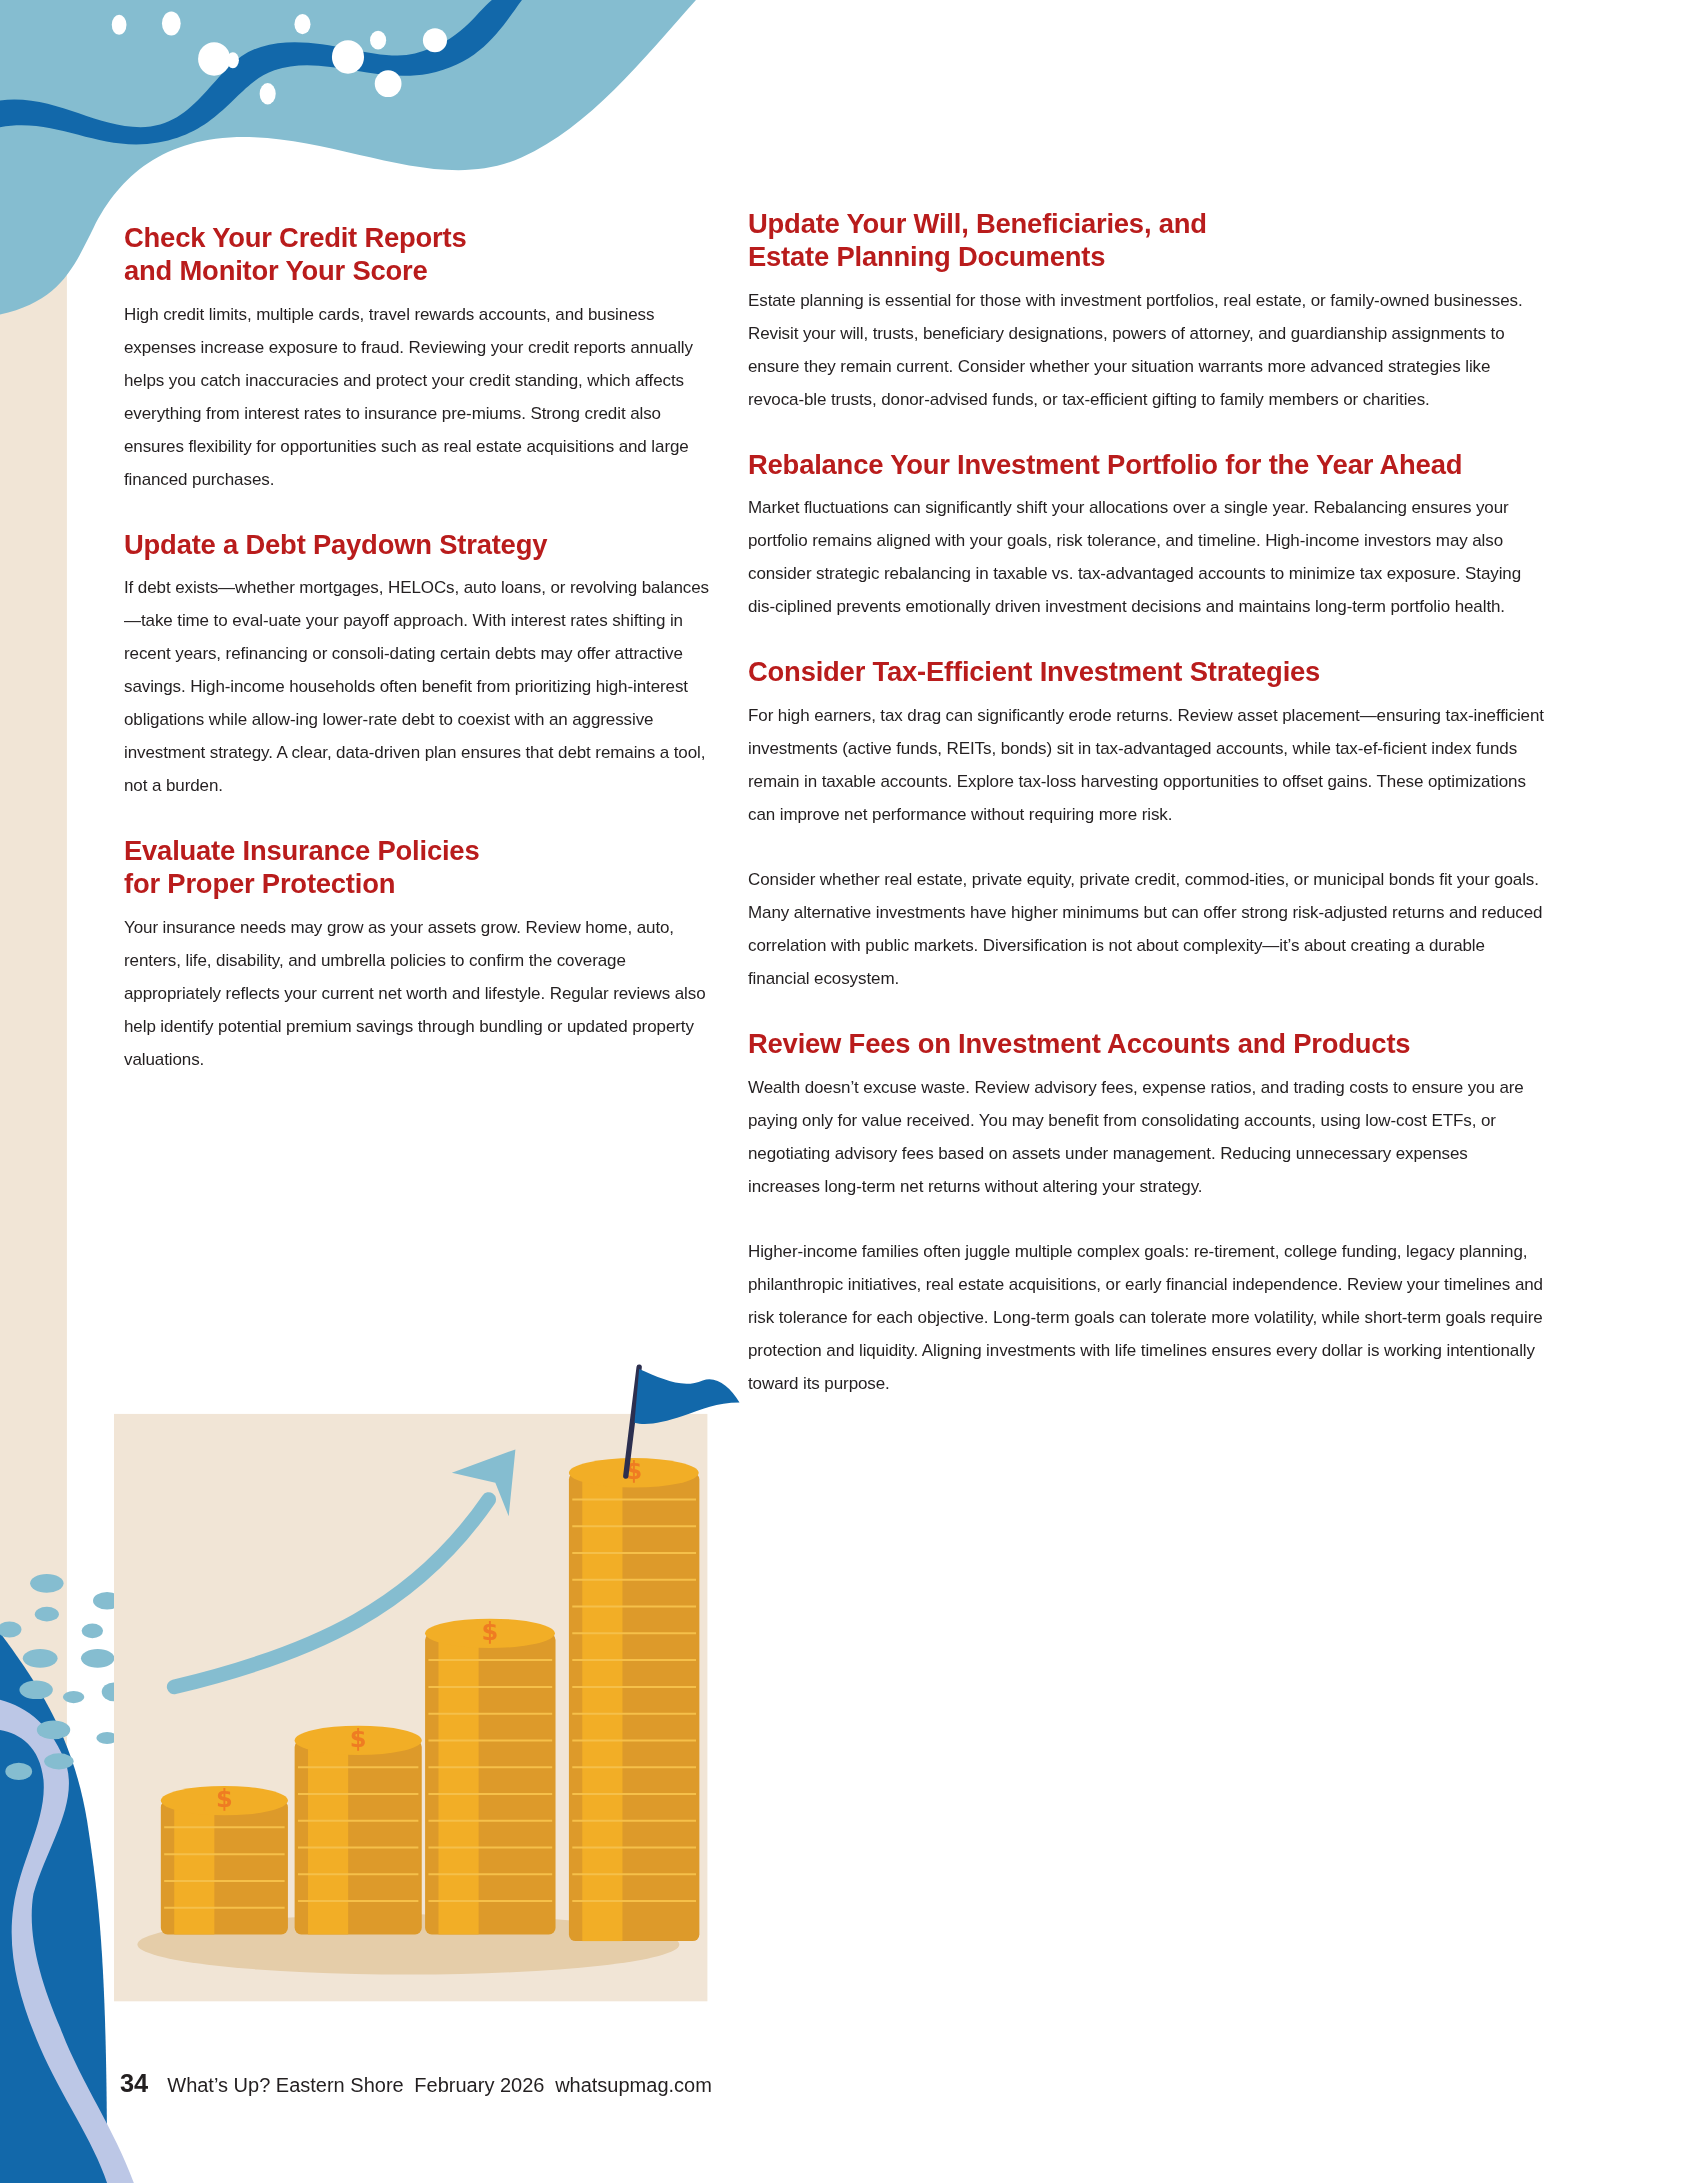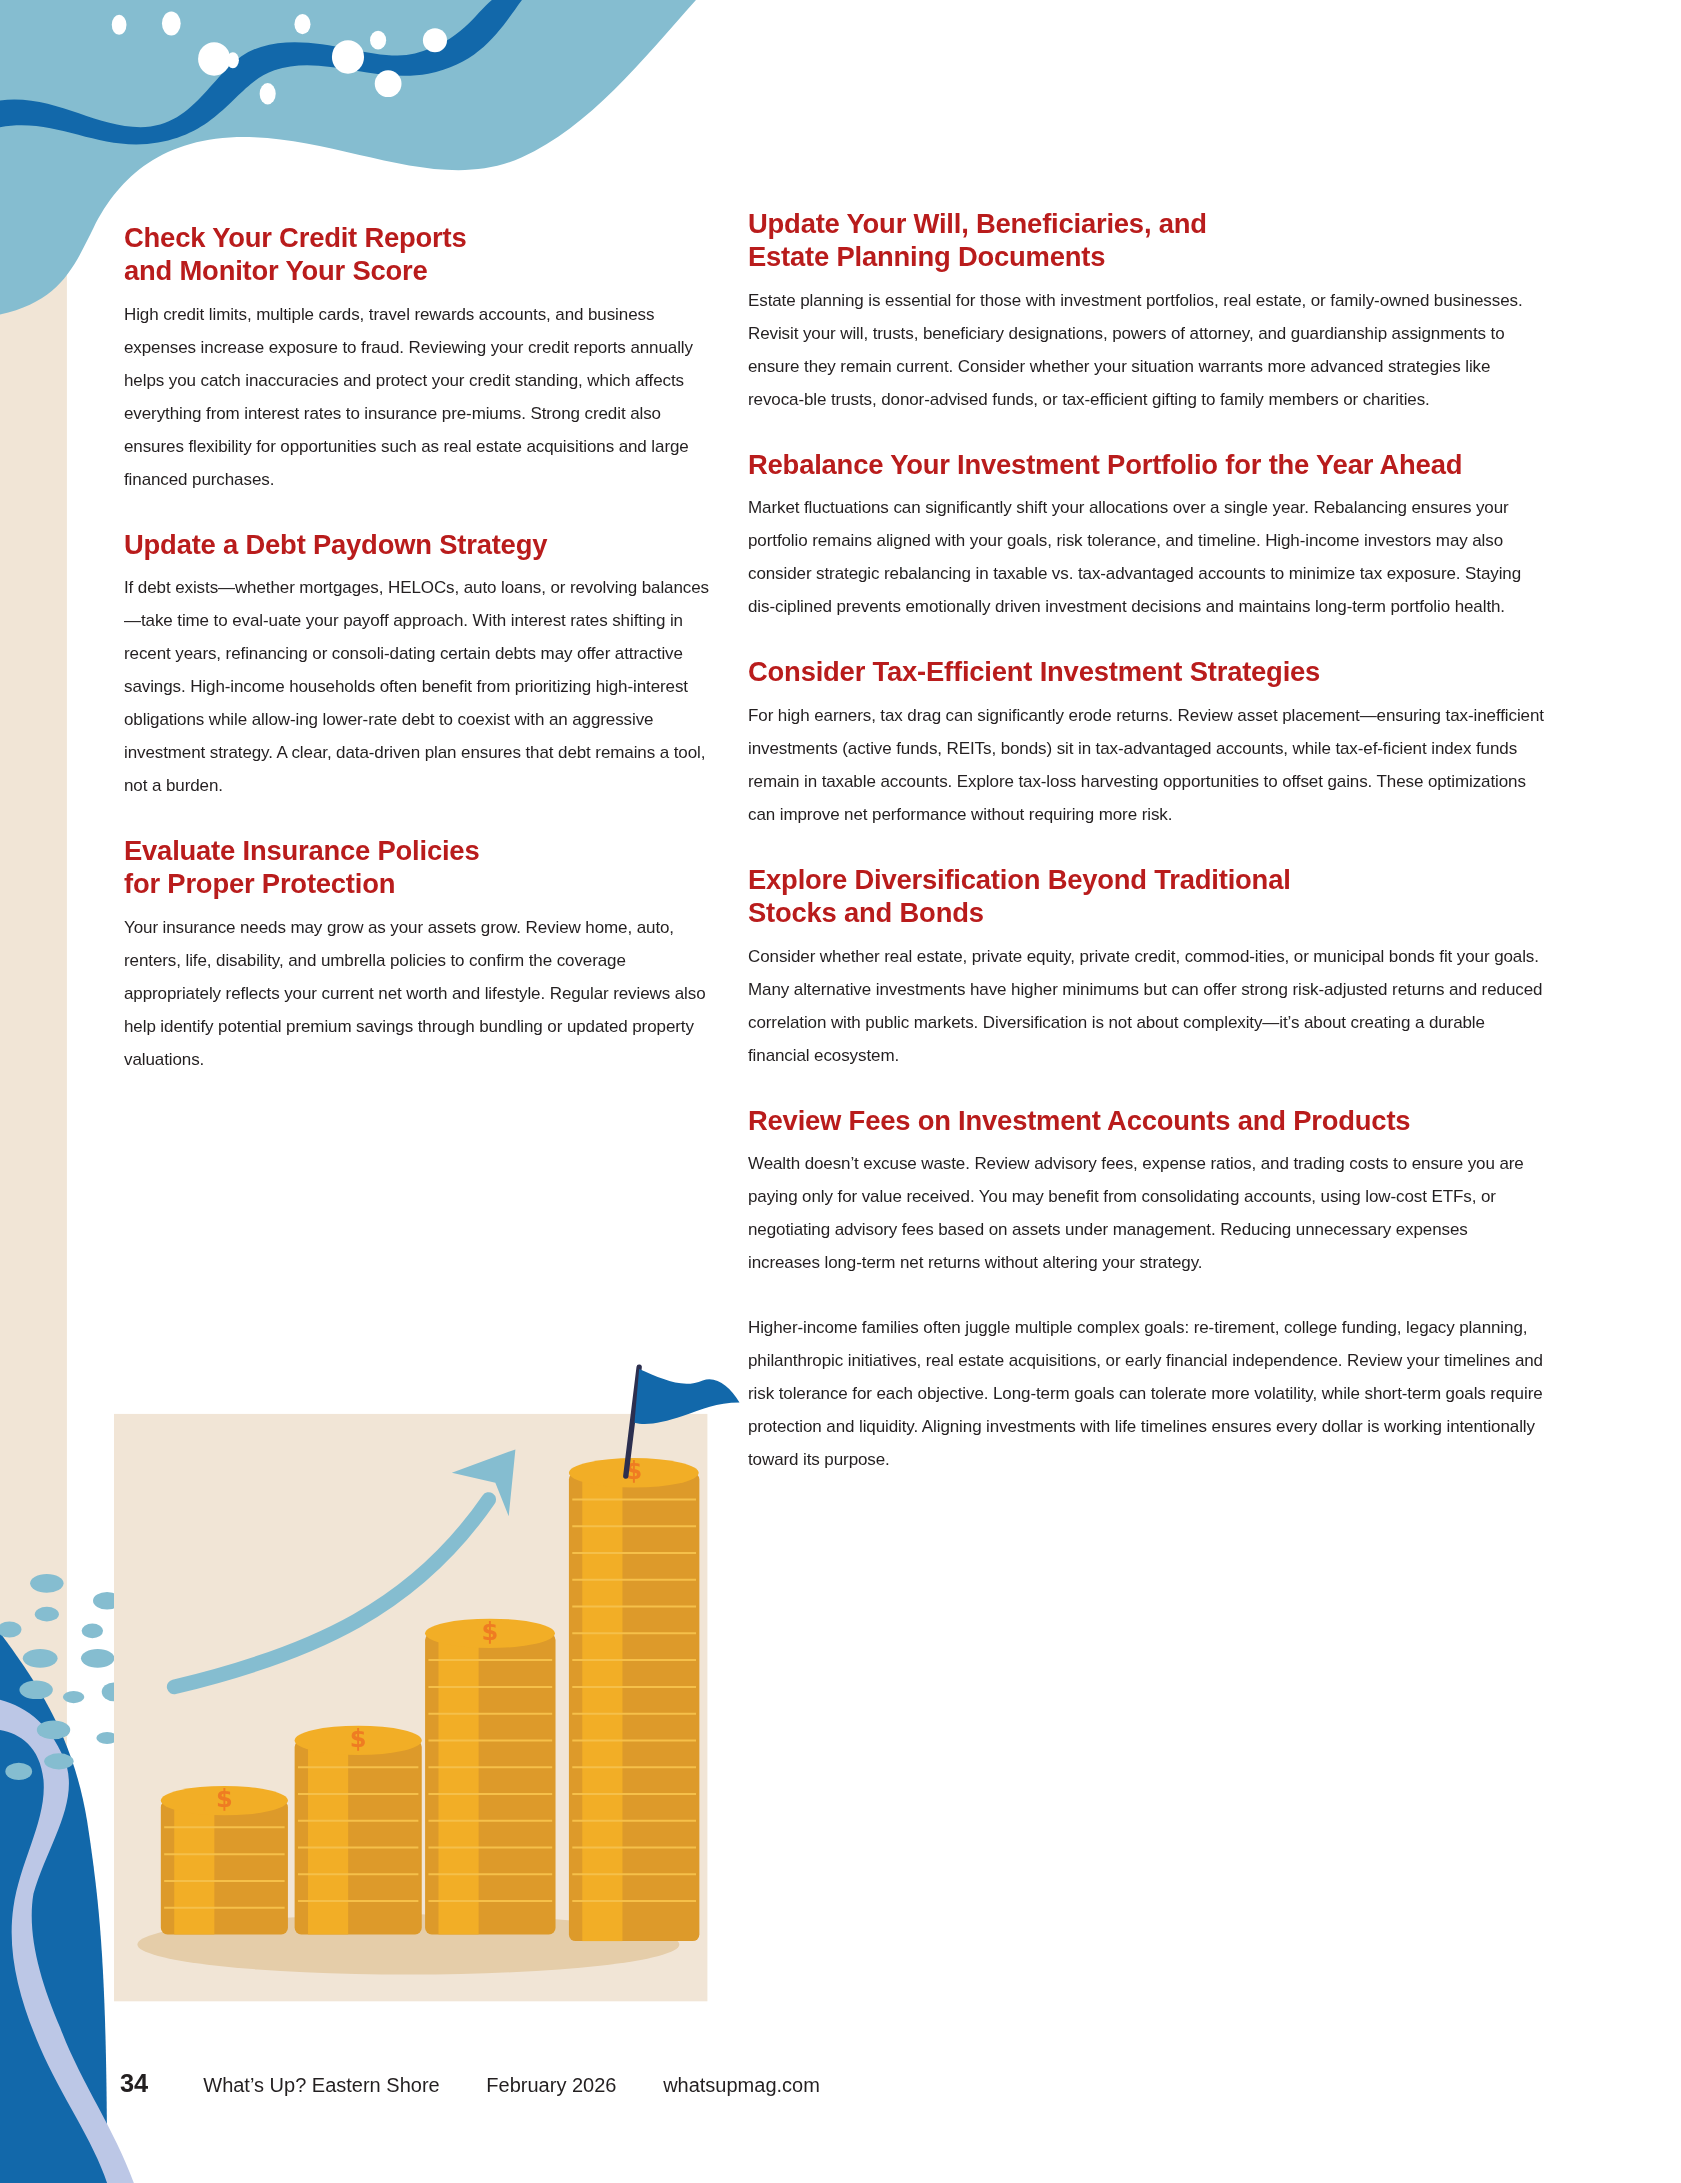--- a/index.html
+++ b/index.html
@@ -6,21 +6,21 @@
   body { width:1681px; height:2183px; position:relative; overflow:hidden; background:#ffffff;
          font-family:"Liberation Sans", sans-serif; color:#231f20; }
   .deco { position:absolute; left:0; top:0; width:1681px; height:2183px; pointer-events:none; }
   .col { position:absolute; }
   #col-left { left:124px; top:221px; width:589px; }
   #col-right { left:748px; top:207px; width:796px; }
   .section { margin:0 0 32px 0; }
   .h { color:#b91c1c; font-weight:bold; font-size:27.4px; line-height:33px; margin:0 0 10.7px 0; letter-spacing:-0.2px; }
   .p { font-size:17px; line-height:33px; margin:0; letter-spacing:-0.1px; }
   #illus { position:absolute; left:114px; top:1339px; width:669px; height:669px; }
-  #footer { position:absolute; left:120px; top:2069px; font-size:20px; white-space:nowrap; display:flex; align-items:baseline;gap:36px; }
+  #footer { position:absolute; left:120px; top:2069px; font-size:20px; white-space:nowrap; display:flex; align-items:baseline; }
   #footer .pg { font-weight:bold; font-size:25.4px; margin-right:19px; }
   #footer .mag { margin-right:10.7px; }
   #footer .date { font-weight:normal; margin-right:10.7px; }
 </style>
 </head>
 <body>
 
 <svg class="deco" viewBox="0 0 2512 3262" xmlns="http://www.w3.org/2000/svg">
 
   <rect x="0" y="300" width="100" height="2962" fill="#f1e5d6"></rect>
@@ -144,24 +144,20 @@
     </h2>
     <p class="p">Market fluctuations can significantly shift your allocations over a single year. Rebalancing ensures your portfolio remains aligned with your goals, risk tolerance, and timeline. High-income investors may also consider strategic rebalancing in taxable vs. tax-advantaged accounts to minimize tax exposure. Staying dis-ciplined prevents emotionally driven investment decisions and maintains long-term portfolio health.</p>
   </div>
   <div class="section">
     <h2 class="h">
       <span>Consider Tax-Efficient Investment Strategies</span>
     </h2>
     <p class="p">For high earners, tax drag can significantly erode returns. Review asset placement—ensuring tax-inefficient investments (active funds, REITs, bonds) sit in tax-advantaged accounts, while tax-ef-ficient index funds remain in taxable accounts. Explore tax-loss harvesting opportunities to offset gains. These optimizations can improve net performance without requiring more risk.</p>
   </div>
   <div class="section">
-    <h2 class="h">
-      <span>Explore Diversification Beyond Traditional</span><br>
-      <span>Stocks and Bonds</span>
-    </h2>
     <p class="p">Consider whether real estate, private equity, private credit, commod-ities, or municipal bonds fit your goals. Many alternative investments have higher minimums but can offer strong risk-adjusted returns and reduced correlation with public markets. Diversification is not about complexity—it’s about creating a durable financial ecosystem.</p>
   </div>
   <div class="section">
     <h2 class="h">
       <span>Review Fees on Investment Accounts and Products</span>
     </h2>
     <p class="p">Wealth doesn’t excuse waste. Review advisory fees, expense ratios, and trading costs to ensure you are paying only for value received. You may benefit from consolidating accounts, using low-cost ETFs, or negotiating advisory fees based on assets under management. Reducing unnecessary expenses increases long-term net returns without altering your strategy.</p>
   </div>
   <div class="section">
     <p class="p">Higher-income families often juggle multiple complex goals: re-tirement, college funding, legacy planning, philanthropic initiatives, real estate acquisitions, or early financial independence. Review your timelines and risk tolerance for each objective. Long-term goals can tolerate more volatility, while short-term goals require protection and liquidity. Aligning investments with life timelines ensures every dollar is working intentionally toward its purpose.</p>

